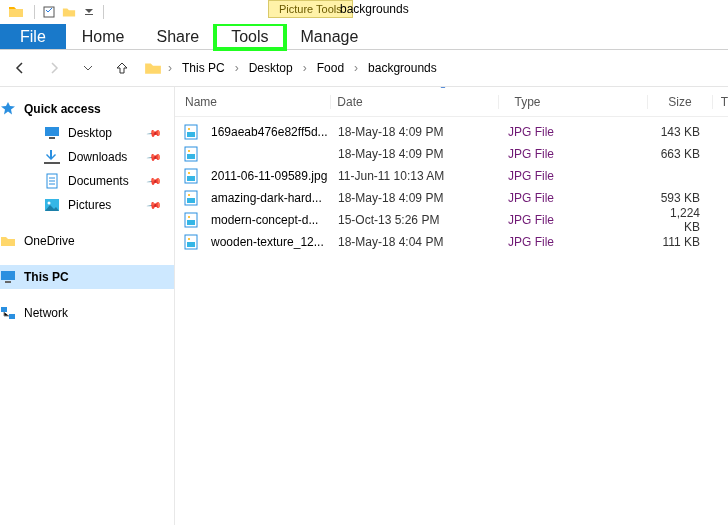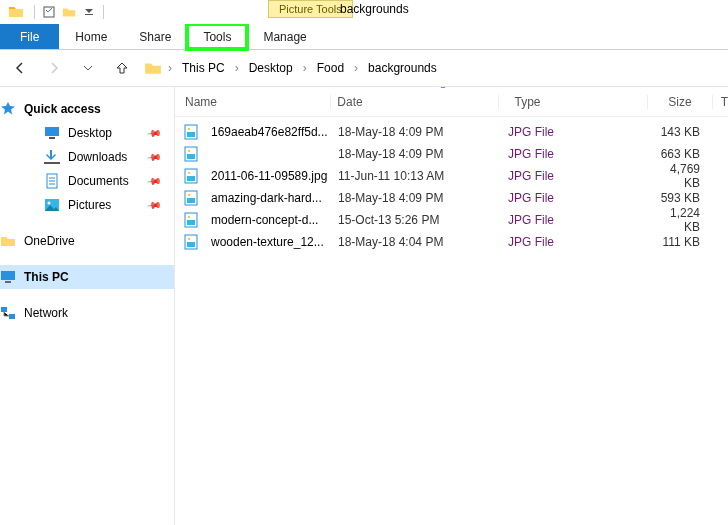--- a/index.html
+++ b/index.html
@@ -9,21 +9,21 @@
   .titlebar { height: 24px; background: #fff; display: flex; align-items: center; padding: 0 8px; position: relative; }
   .titlebar .folder-ico { width: 16px; height: 16px; margin-right: 6px; }
   .qat-sep { width: 1px; height: 14px; background: #ccc; margin: 0 4px; }
   .qat-btn { width: 18px; height: 18px; display: flex; align-items: center; justify-content: center; margin: 0 1px; }
   .title-tools { position: absolute; left: 240px; top: 0; display: flex; flex-direction: column; align-items: center; }
   .context-tab { background: #fff2a8; color: #6b5a00; font-size: 11px; padding: 2px 10px; border: 1px solid #d9c96a; margin-left: 28px; }
   .title-text { position: absolute; left: 340px; top: 2px; font-size: 12px; color: #000; }
 
   
   .ribbon { height: 26px; display: flex; align-items: stretch; border-bottom: 1px solid #d0d0d0; }
-  .ribbon .tab { padding: 0 16px; display: flex; align-items: center; font-size: 12px; color: #222; cursor: default; }
+  .ribbon .tab { padding: 0 16px; display: flex; align-items: center; font-size: 16px; color: #222; cursor: default; }
   .ribbon .tab.file { background: #1979ca; color: #fff; padding: 0 20px; }
   .ribbon .tab.highlight { outline: 4px solid #21ff21; outline-offset: -2px; }
   .ribbon .tab.manage { position: relative; }
 
   
   .navbar { height: 36px; display: flex; align-items: center; padding: 4px 8px; gap: 10px; }
   .nav-btn { width: 24px; height: 24px; display: flex; align-items: center; justify-content: center; color: #333; }
   .nav-btn.disabled { color: #bbb; }
   .addr { display: flex; align-items: center; gap: 4px; }
   .addr .folder-mini { width: 18px; height: 18px; }
@@ -284,21 +284,20 @@
               <svg viewBox="0 0 16 16" width="16" height="16">
                 <rect x="2" y="1" width="12" height="14" fill="#fff" stroke="#2a8fe0"></rect>
                 <rect x="4" y="8" width="8" height="5" fill="#35b6e6"></rect>
                 <circle cx="6" cy="5" r="1" fill="#ffb300"></circle>
               </svg>
             </span>
             <span class="txt">2011-06-11-09589.jpg</span>
           </div>
           <div class="c-date">11-Jun-11 10:13 AM</div>
           <div class="c-type">JPG File</div>
-          <div class="c-size">4,769 KB</div>
         </div>
         <div class="row">
           <div class="c-name">
             <span class="file-ico">
               <svg viewBox="0 0 16 16" width="16" height="16">
                 <rect x="2" y="1" width="12" height="14" fill="#fff" stroke="#2a8fe0"></rect>
                 <rect x="4" y="8" width="8" height="5" fill="#35b6e6"></rect>
                 <circle cx="6" cy="5" r="1" fill="#ffb300"></circle>
               </svg>
             </span>

